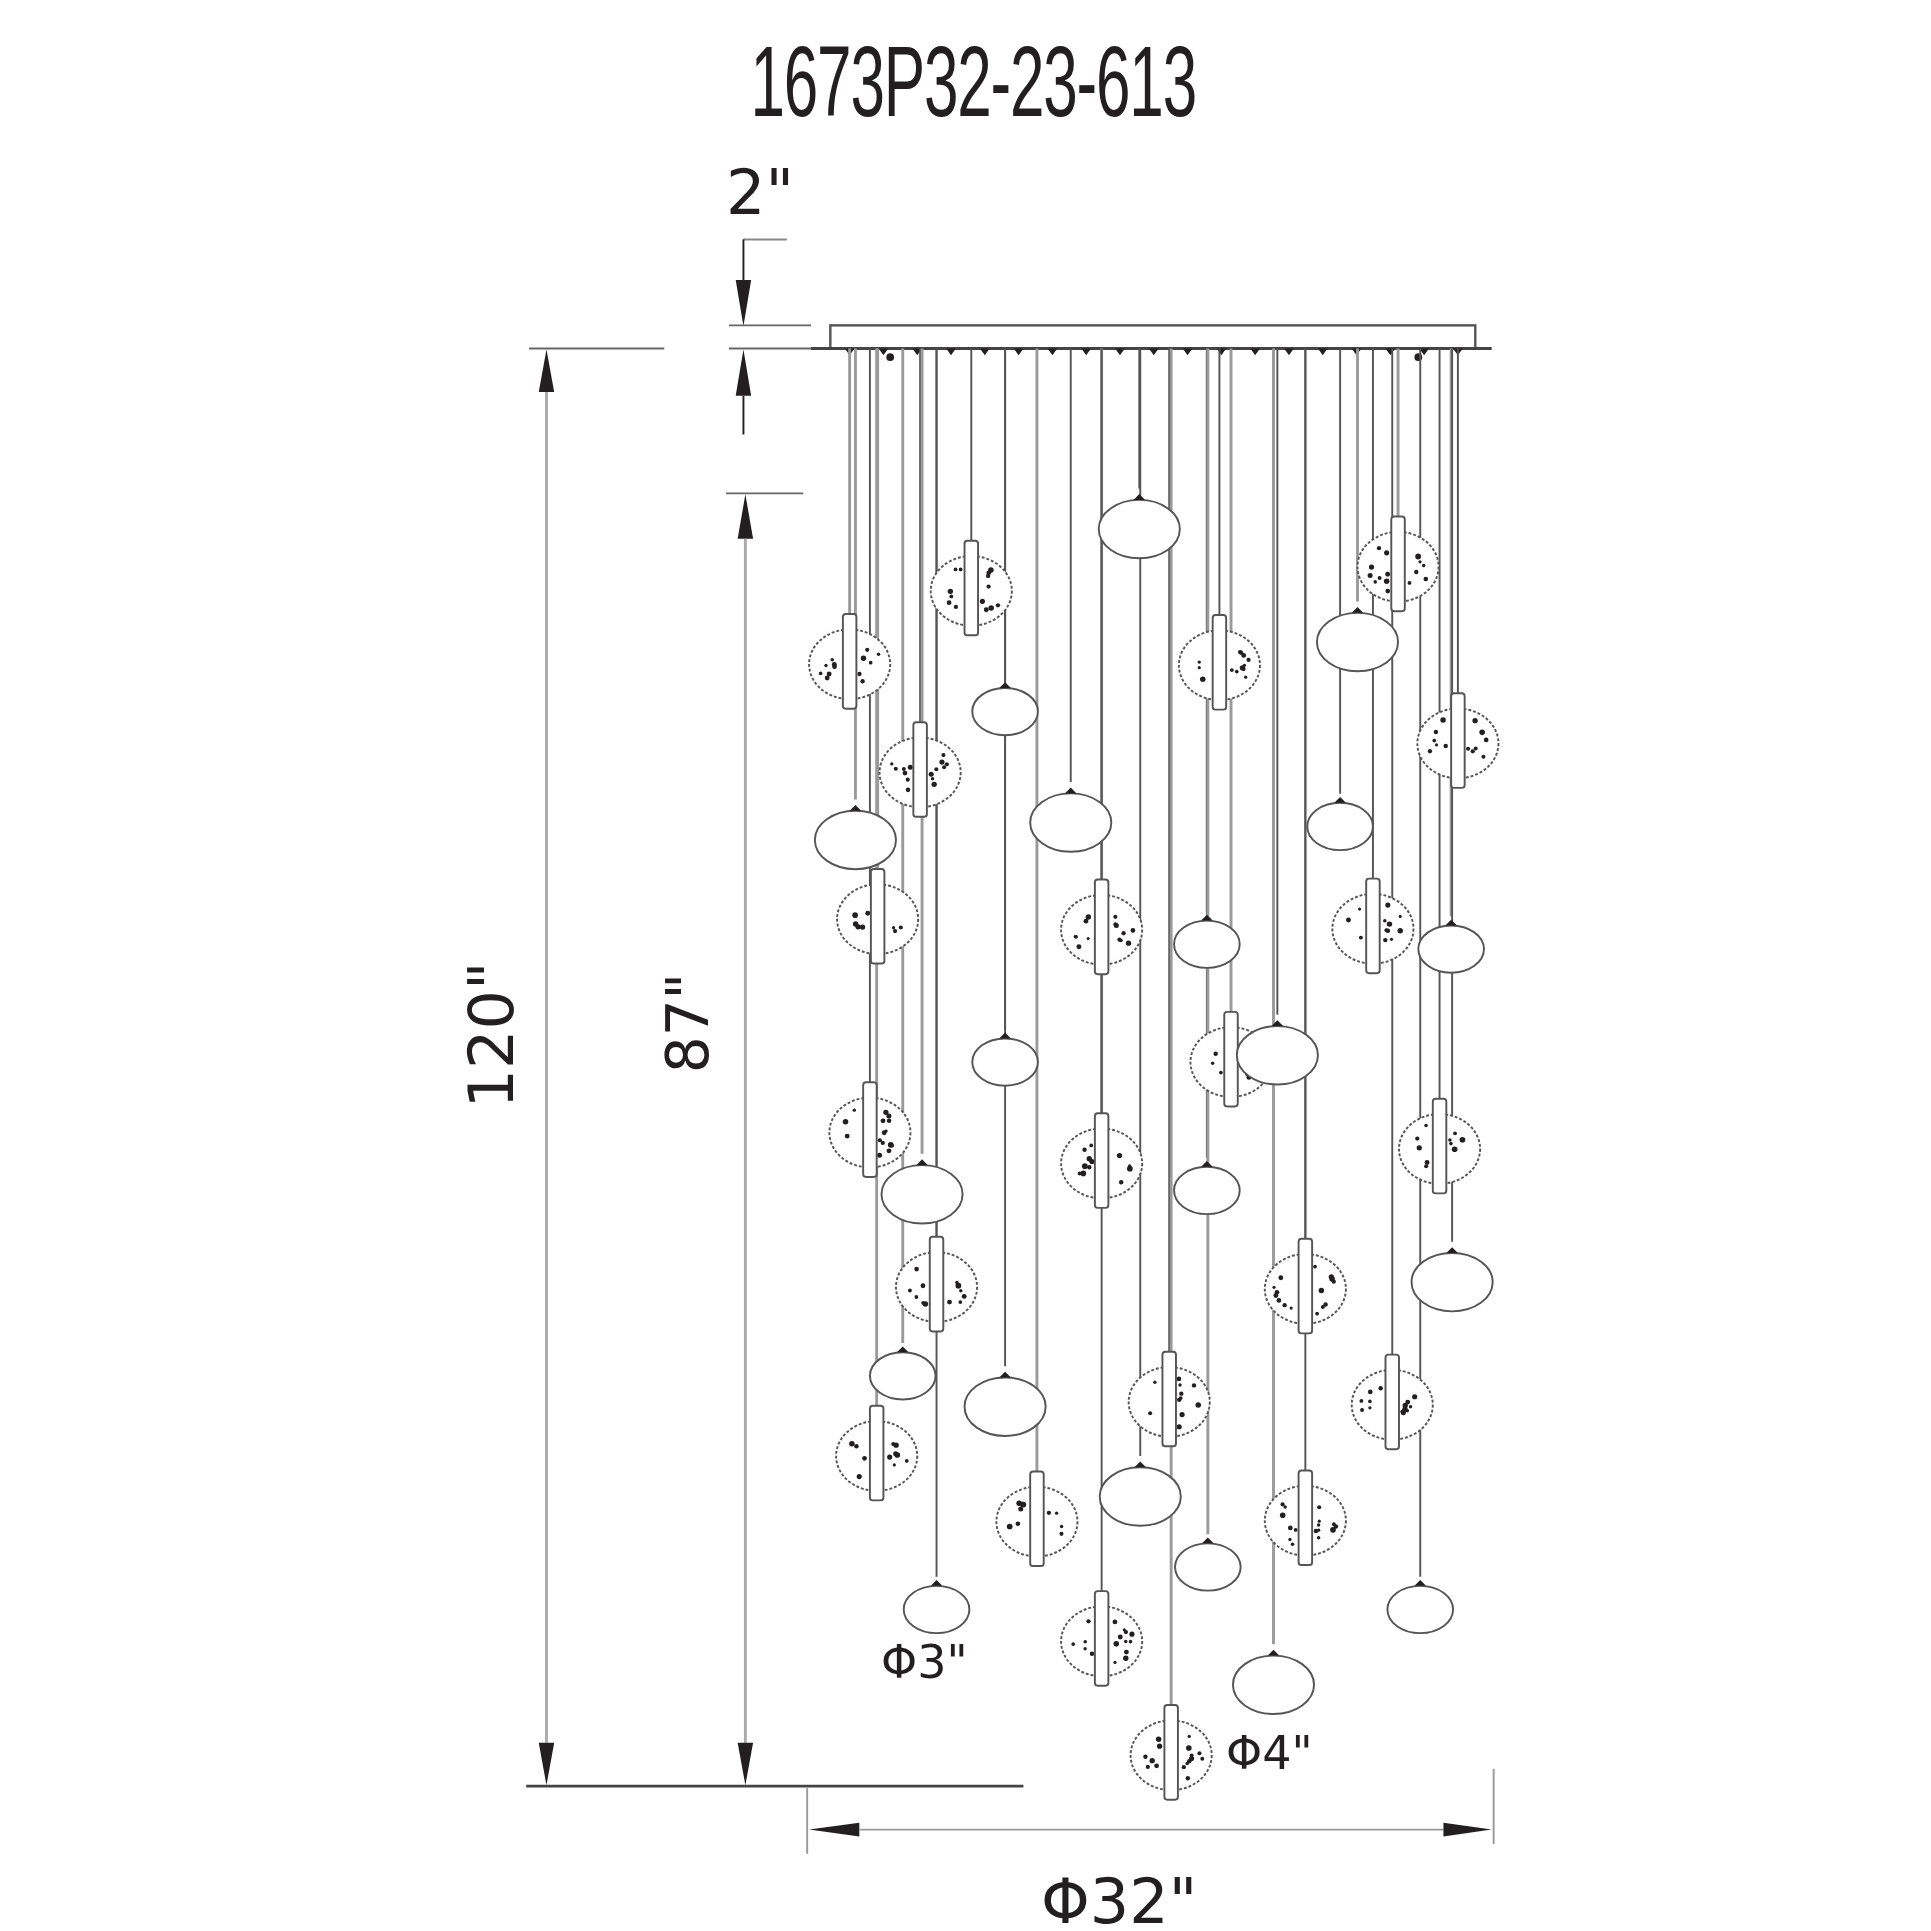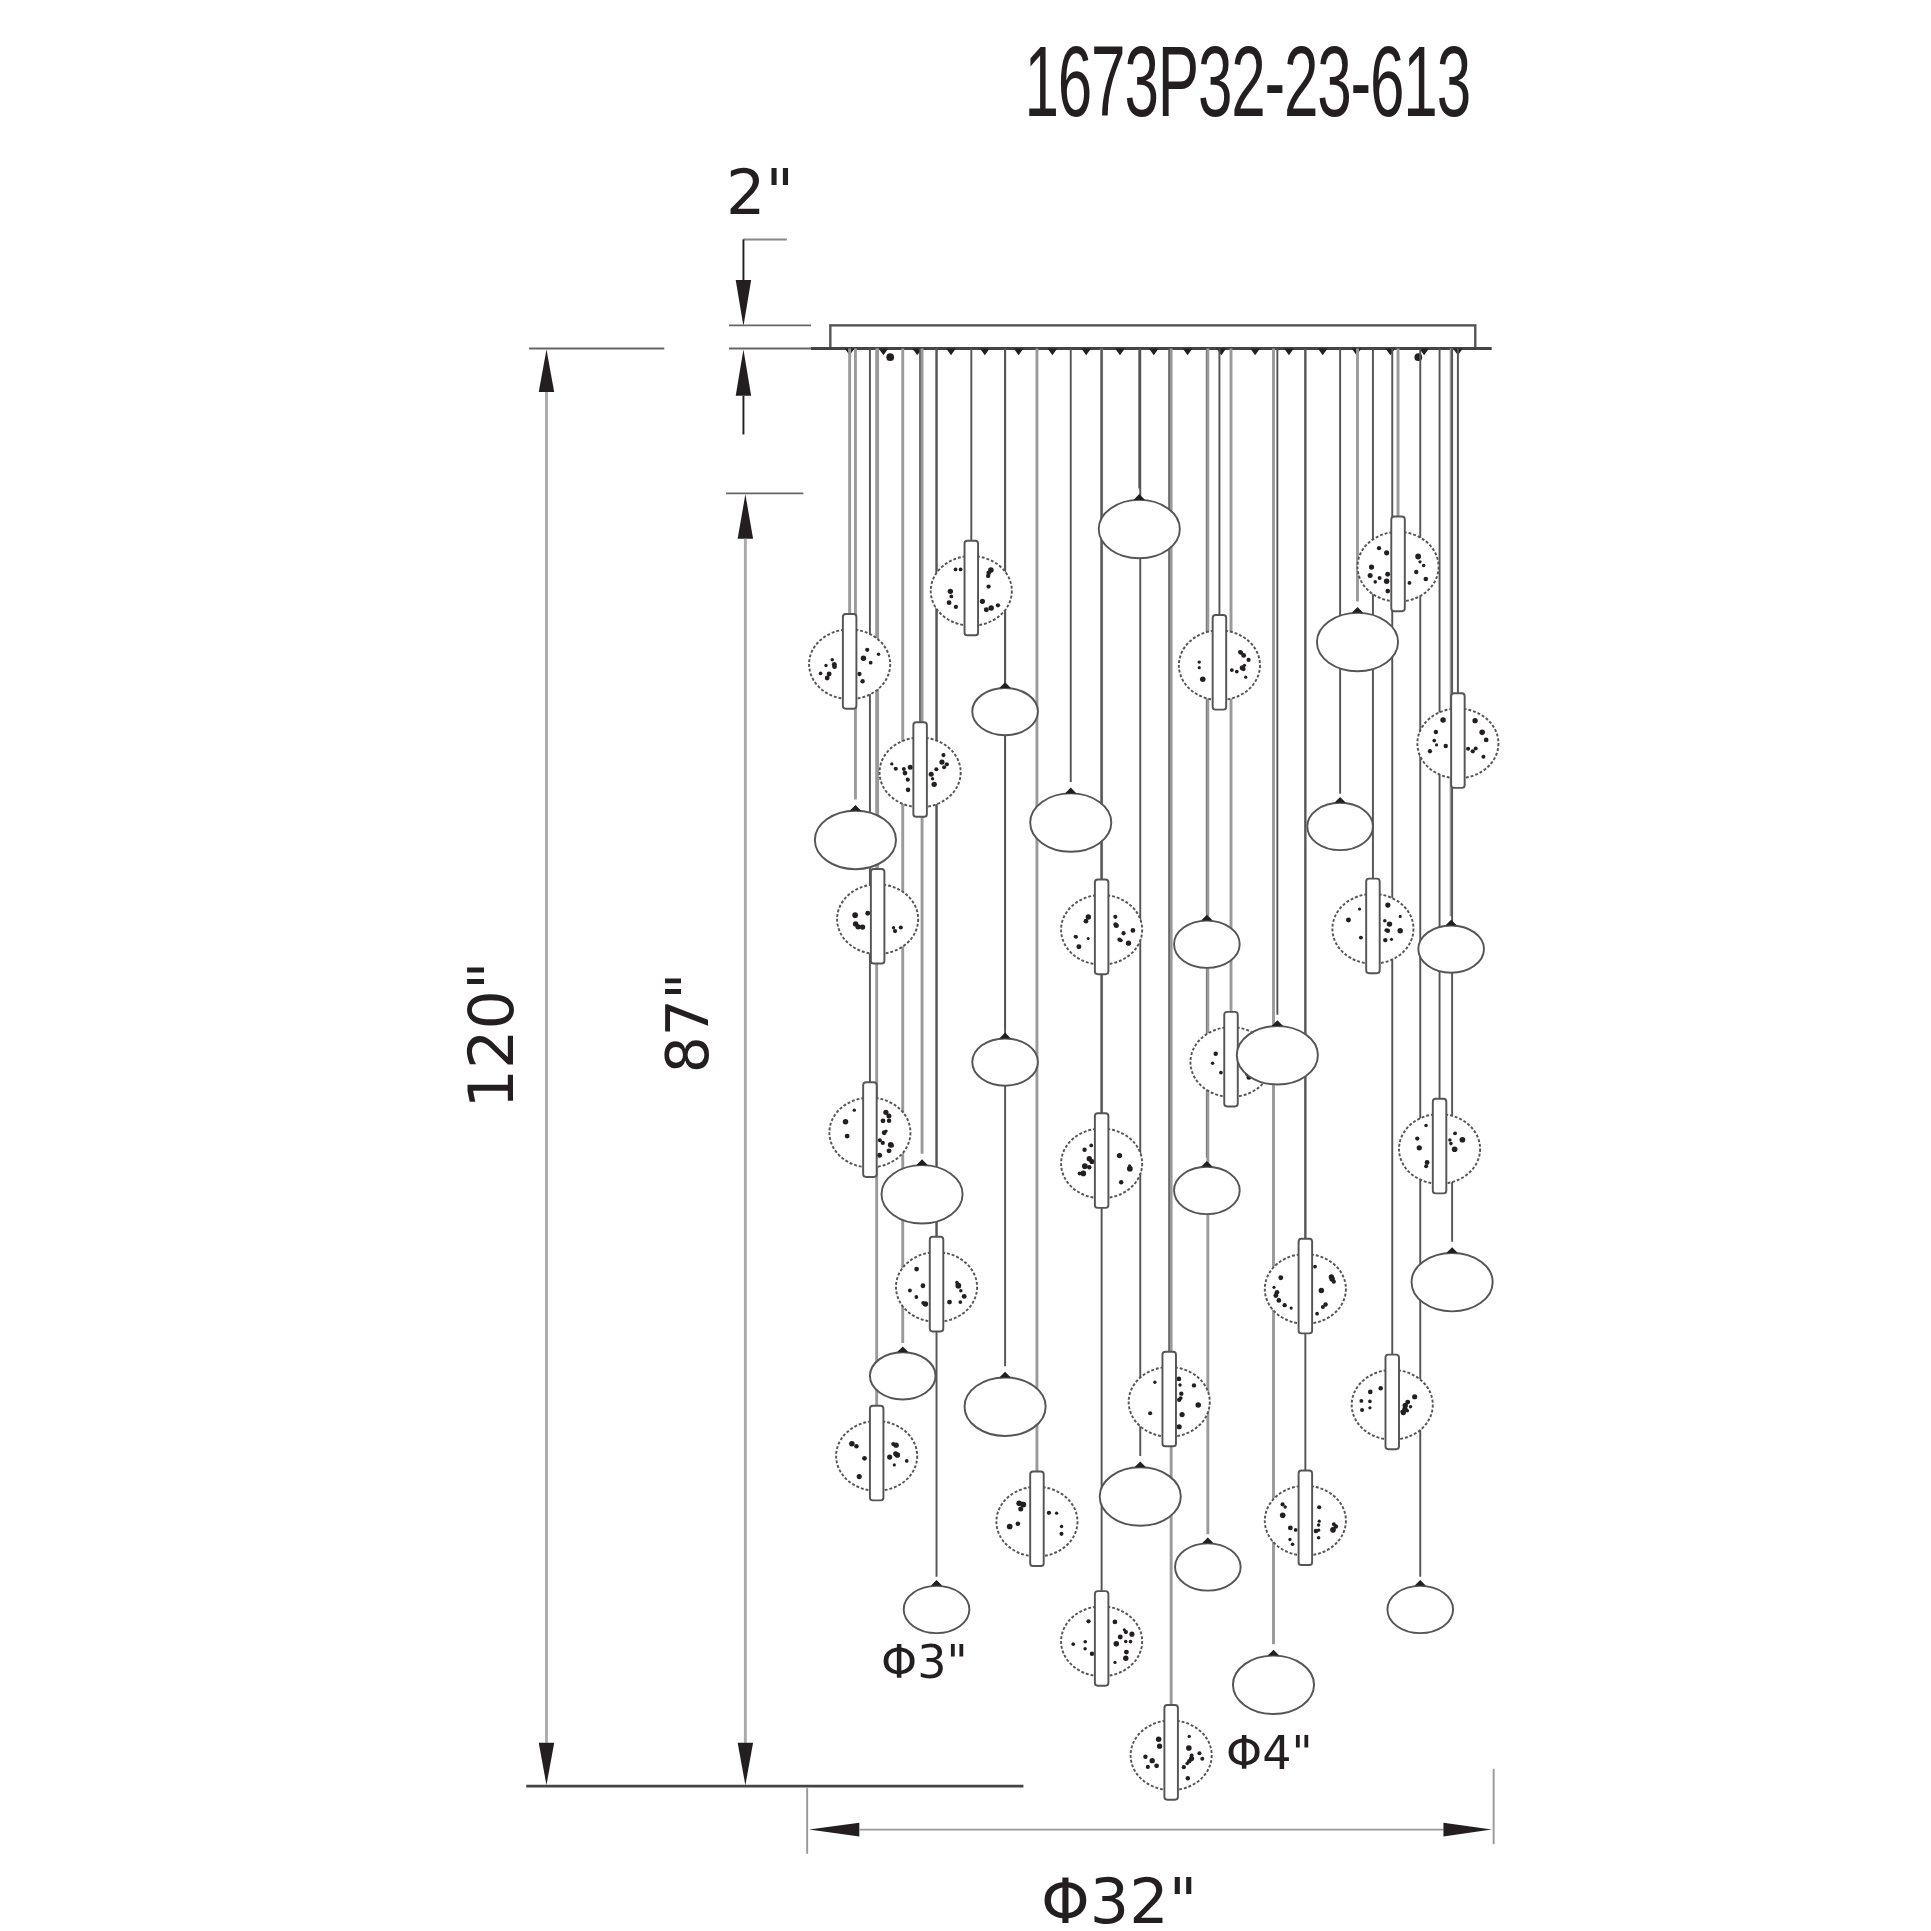--- a/index.html
+++ b/index.html
@@ -1,18 +1,18 @@
 <!DOCTYPE html>
 <html><head>
   <meta charset="utf-8">
   <style>
     html, body { margin: 0; padding: 0; background: #ffffff; }
     body { width: 1931px; height: 1931px; position: relative; overflow: hidden; font-family: "Liberation Sans", sans-serif; }
     #diagram { position: absolute; left: 0; top: 0; width: 1931px; height: 1931px; }
-    .title { position: absolute; left: 888px; top: 23px; width: 444px; height: 116px; display: flex; align-items: center; justify-content: flex-start; }
+    .title { position: absolute; left: 888px; top: 23px; width: 444px; height: 116px; display: flex; align-items: center; justify-content: flex-end; }
     .title span { font-family: "Liberation Sans", sans-serif; font-size: 100px; color: #231f20; transform: scaleX(0.62); transform-origin: center; letter-spacing: -1.9px; white-space: nowrap; }
     .dim-label { position: absolute; color: #231f20; font-family: "DejaVu Sans", sans-serif; white-space: nowrap; line-height: 1; }
     .lbl-2in { left: 726px; top: 162px; font-size: 62px; }
     .lbl-120 { left: 415px; top: 1004px; font-size: 62px; transform: rotate(-90deg); transform-origin: center; width: 154px; text-align: center; }
     .lbl-87 { left: 620px; top: 994px; font-size: 58px; transform: rotate(-90deg); transform-origin: center; width: 135px; text-align: center; }
     .lbl-phi3 { left: 881px; top: 1639px; font-size: 46px; }
     .lbl-phi4 { left: 1226px; top: 1730px; font-size: 46px; }
     .lbl-phi32 { left: 1041px; top: 1871px; font-size: 62px; }
   </style>
 </head>

